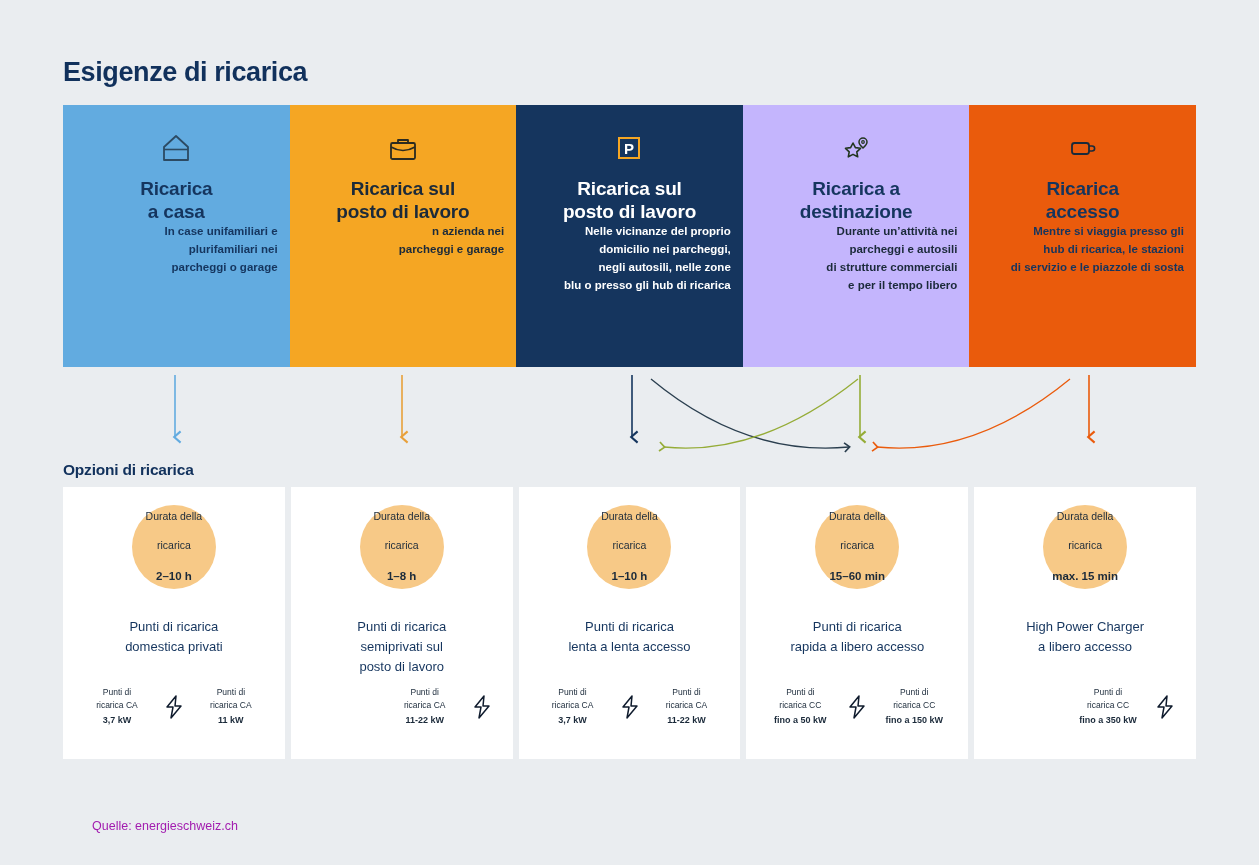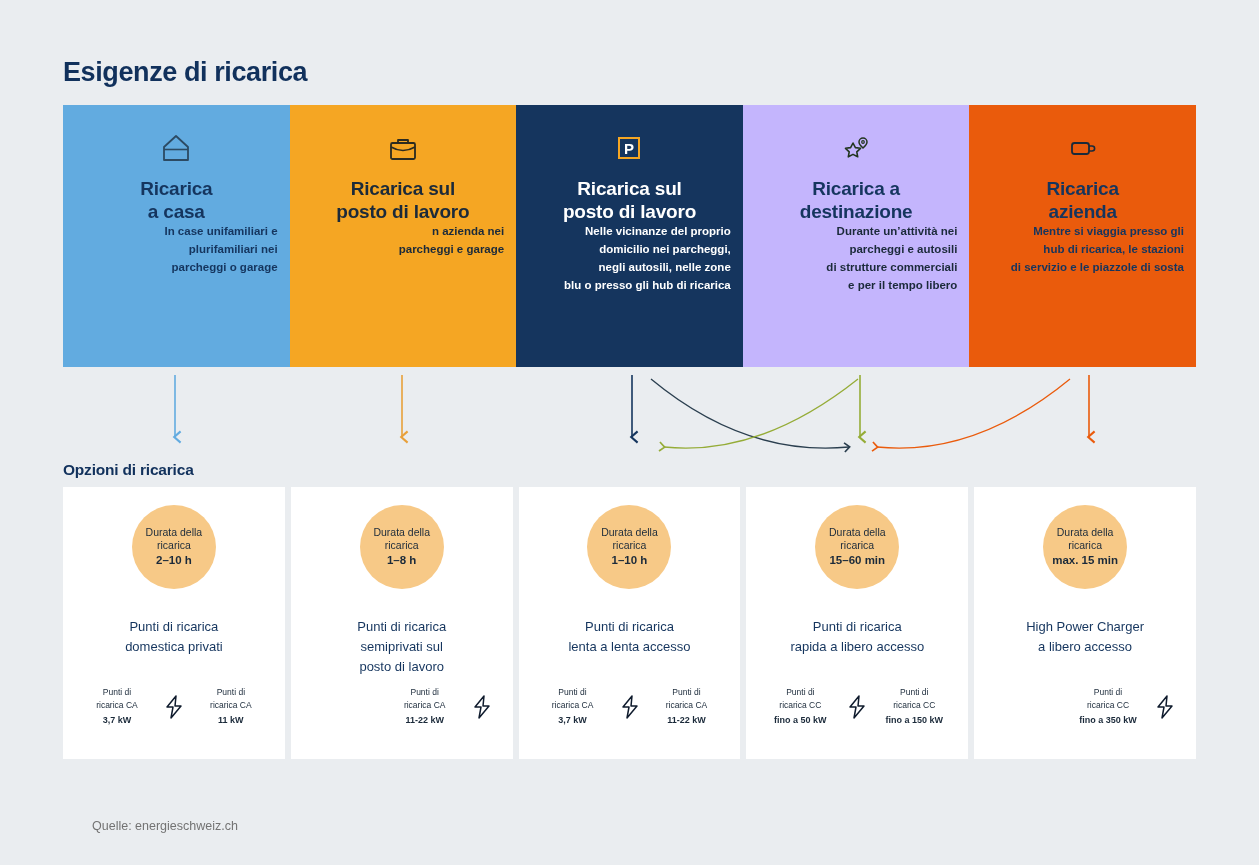--- a/index.html
+++ b/index.html
@@ -116,20 +116,21 @@
     margin-top: 18px;
     width: 84px;
     height: 84px;
     border-radius: 50%;
     background: #f7c987;
     display: flex;
     flex-direction: column;
     align-items: center;
     justify-content: center;
     color: #1b2a3a;
+    gap: 16px;
   }
   .bubble-l1, .bubble-l2 {
     font-size: 10.5px;
     line-height: 1.25;
   }
   .bubble-val {
     font-size: 11.5px;
     font-weight: bold;
     line-height: 1.3;
     margin-top: 1px;
@@ -174,21 +175,21 @@
     align-items: center;
     justify-content: center;
   }
 
   
   .source {
     position: absolute;
     left: 92px;
     top: 819px;
     font-size: 12.5px;
-    color: #737373;
+    color: #a21caf;
   }
 </style>
 </head>
 <body>
 
 <div class="page">
 
   <div class="main-title">Esigenze di ricarica</div>
 
   <div class="needs-row">
@@ -270,21 +271,21 @@
 
     <div class="need-col c-red">
       <div class="need-icon">
         <svg width="36" height="36" viewBox="0 0 36 36">
           <rect x="7" y="13" width="17" height="11" rx="2.5" fill="none" stroke="#1b2a3a" stroke-width="1.8"></rect>
           <path d="M24 16 L27 16 C28.6 16 29.6 17 29.6 18.5 C29.6 20 28.6 21 27 21 L24 21" fill="none" stroke="#1b2a3a" stroke-width="1.6"></path>
         </svg>
       </div>
       <div class="need-title t-navy">
         <div>Ricarica</div>
-        <div>azienda</div>
+        <div>accesso</div>
       </div>
       <div class="need-desc t-navy">
         <div>Mentre si viaggia presso gli</div>
         <div>hub di ricarica, le stazioni</div>
         <div>di servizio e le piazzole di sosta</div>
       </div>
     </div>
   </div>
 
   <div class="arrow-band">

